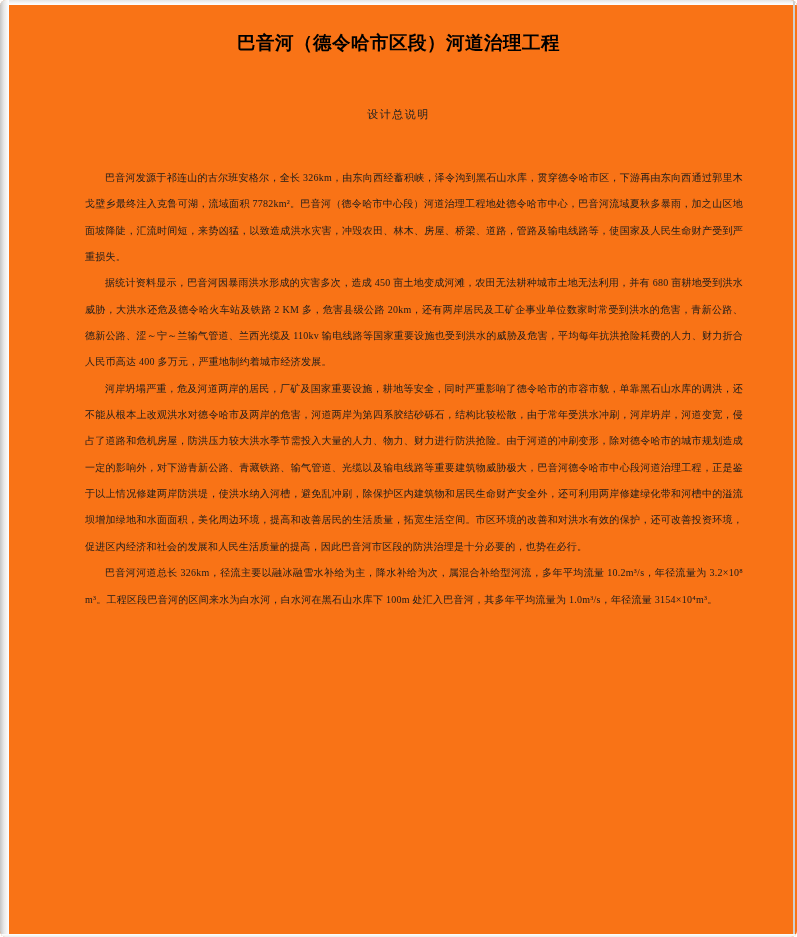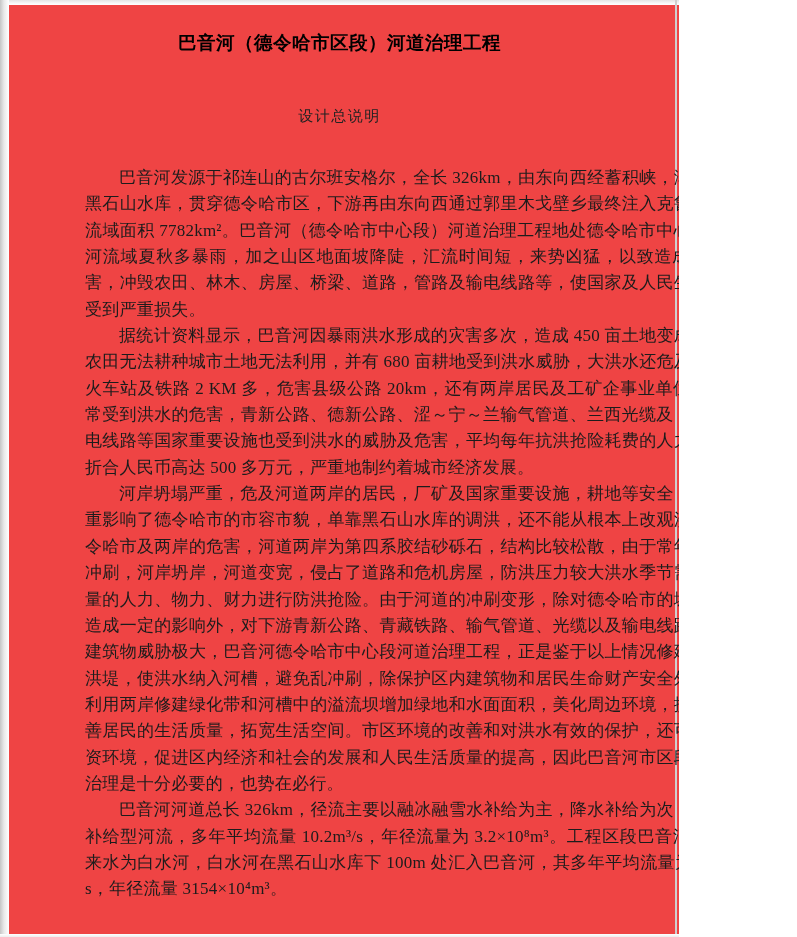--- a/index.html
+++ b/index.html
@@ -2,26 +2,27 @@
 <html><head>
 <meta charset="utf-8">
 <style>
   html, body {
     margin: 0;
     padding: 0;
     background: #ffffff;
   }
   .page {
     position: relative;
-    width: 679px;
+    width: 797px;
     height: 937px;
-    background: #ef4444;
+    background: #f97316;
     overflow: hidden;
     font-family: "Liberation Serif", "DejaVu Serif", serif;
     color: #1c1c1c;
+    border-radius: 6px;
   }
   
   .edge-left {
     position: absolute;
     left: 0; top: 0; bottom: 0;
     width: 9px;
     background: linear-gradient(to right, #c6c6c6 0%, #e9e9e9 45%, #ffffff 100%);
   }
   .edge-top {
     position: absolute;
@@ -54,35 +55,35 @@
     color: #000000;
     font-family: "Liberation Sans", "DejaVu Sans", sans-serif;
   }
   .doc-subtitle {
     position: absolute;
     top: 107px;
     left: 0;
     width: 100%;
     margin: 0;
     text-align: center;
-    font-size: 15px;
+    font-size: 11px;
     font-weight: normal;
     letter-spacing: 1.5px;
     color: #222222;
   }
   .doc-body {
     position: absolute;
     top: 165px;
     left: 85px;
     width: 658px;
   }
   .doc-body p {
     margin: 0;
     padding: 0;
-    font-size: 17px;
+    font-size: 10px;
     line-height: 26.35px;
     letter-spacing: 0.25px;
     text-align: justify;
     text-indent: 2em;
     color: #1c1c1c;
     word-break: break-all;
   }
 </style>
 </head>
 <body>
@@ -92,17 +93,17 @@
   <div class="edge-left"></div>
   <div class="edge-right"></div>
   <div class="edge-bottom"></div>
 
   <h1 class="doc-title">巴音河（德令哈市区段）河道治理工程</h1>
 
   <h2 class="doc-subtitle">设计总说明</h2>
 
   <div class="doc-body">
     <p>巴音河发源于祁连山的古尔班安格尔，全长 326km，由东向西经蓄积峡，泽令沟到黑石山水库，贯穿德令哈市区，下游再由东向西通过郭里木戈壁乡最终注入克鲁可湖，流域面积 7782km²。巴音河（德令哈市中心段）河道治理工程地处德令哈市中心，巴音河流域夏秋多暴雨，加之山区地面坡降陡，汇流时间短，来势凶猛，以致造成洪水灾害，冲毁农田、林木、房屋、桥梁、道路，管路及输电线路等，使国家及人民生命财产受到严重损失。</p>
-    <p>据统计资料显示，巴音河因暴雨洪水形成的灾害多次，造成 450 亩土地变成河滩，农田无法耕种城市土地无法利用，并有 680 亩耕地受到洪水威胁，大洪水还危及德令哈火车站及铁路 2 KM 多，危害县级公路 20km，还有两岸居民及工矿企事业单位数家时常受到洪水的危害，青新公路、德新公路、涩～宁～兰输气管道、兰西光缆及 110kv 输电线路等国家重要设施也受到洪水的威胁及危害，平均每年抗洪抢险耗费的人力、财力折合人民币高达 500 多万元，严重地制约着城市经济发展。</p>
+    <p>据统计资料显示，巴音河因暴雨洪水形成的灾害多次，造成 450 亩土地变成河滩，农田无法耕种城市土地无法利用，并有 680 亩耕地受到洪水威胁，大洪水还危及德令哈火车站及铁路 2 KM 多，危害县级公路 20km，还有两岸居民及工矿企事业单位数家时常受到洪水的危害，青新公路、德新公路、涩～宁～兰输气管道、兰西光缆及 110kv 输电线路等国家重要设施也受到洪水的威胁及危害，平均每年抗洪抢险耗费的人力、财力折合人民币高达 400 多万元，严重地制约着城市经济发展。</p>
     <p>河岸坍塌严重，危及河道两岸的居民，厂矿及国家重要设施，耕地等安全，同时严重影响了德令哈市的市容市貌，单靠黑石山水库的调洪，还不能从根本上改观洪水对德令哈市及两岸的危害，河道两岸为第四系胶结砂砾石，结构比较松散，由于常年受洪水冲刷，河岸坍岸，河道变宽，侵占了道路和危机房屋，防洪压力较大洪水季节需投入大量的人力、物力、财力进行防洪抢险。由于河道的冲刷变形，除对德令哈市的城市规划造成一定的影响外，对下游青新公路、青藏铁路、输气管道、光缆以及输电线路等重要建筑物威胁极大，巴音河德令哈市中心段河道治理工程，正是鉴于以上情况修建两岸防洪堤，使洪水纳入河槽，避免乱冲刷，除保护区内建筑物和居民生命财产安全外，还可利用两岸修建绿化带和河槽中的溢流坝增加绿地和水面面积，美化周边环境，提高和改善居民的生活质量，拓宽生活空间。市区环境的改善和对洪水有效的保护，还可改善投资环境，促进区内经济和社会的发展和人民生活质量的提高，因此巴音河市区段的防洪治理是十分必要的，也势在必行。</p>
     <p>巴音河河道总长 326km，径流主要以融冰融雪水补给为主，降水补给为次，属混合补给型河流，多年平均流量 10.2m³/s，年径流量为 3.2×10⁸m³。工程区段巴音河的区间来水为白水河，白水河在黑石山水库下 100m 处汇入巴音河，其多年平均流量为 1.0m³/s，年径流量 3154×10⁴m³。</p>
   </div>
 </div>
 
 </body></html>

